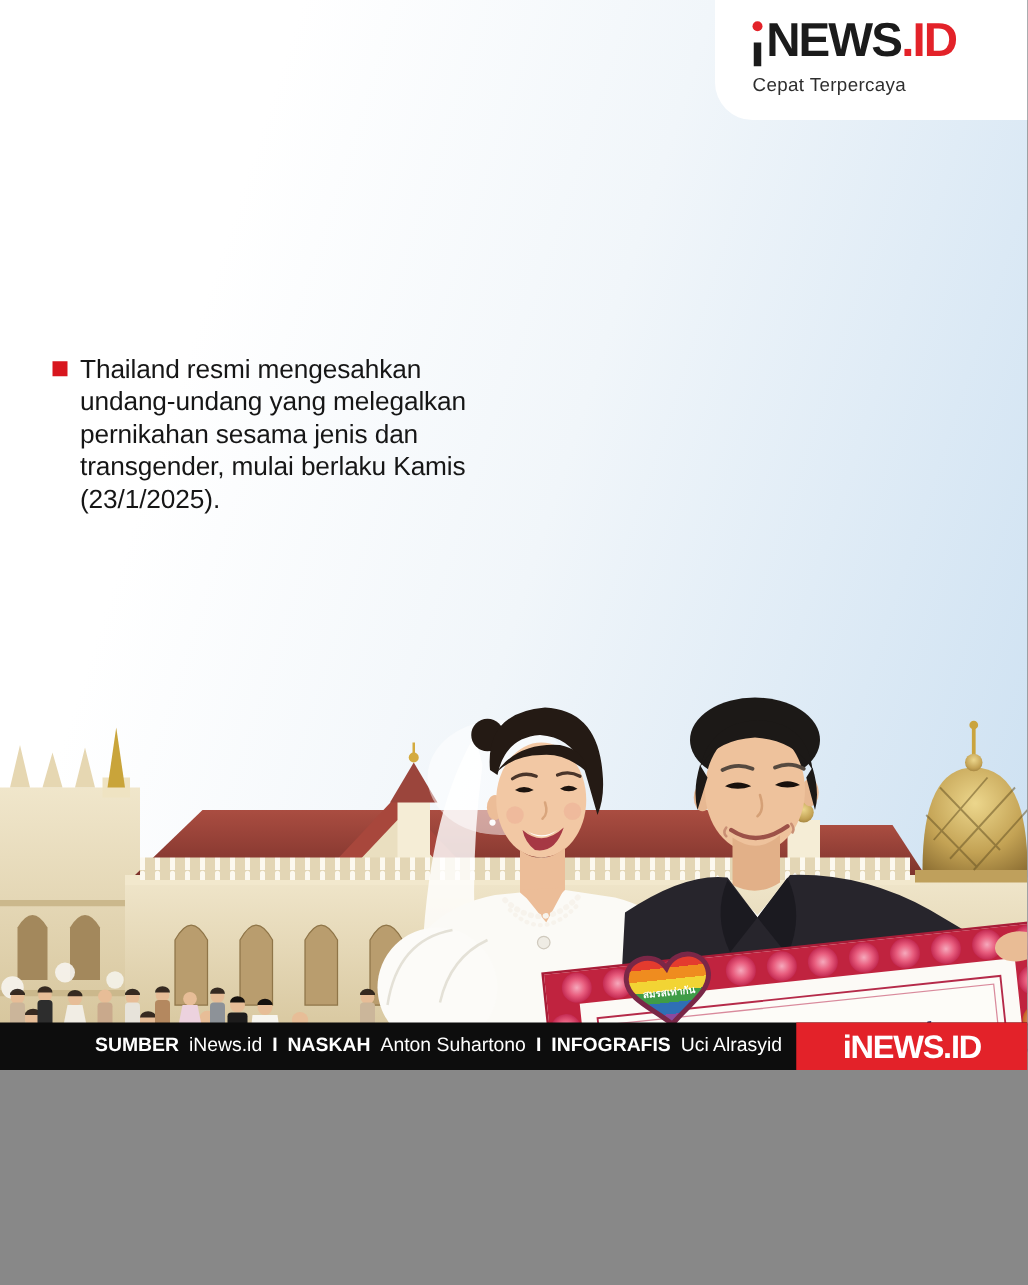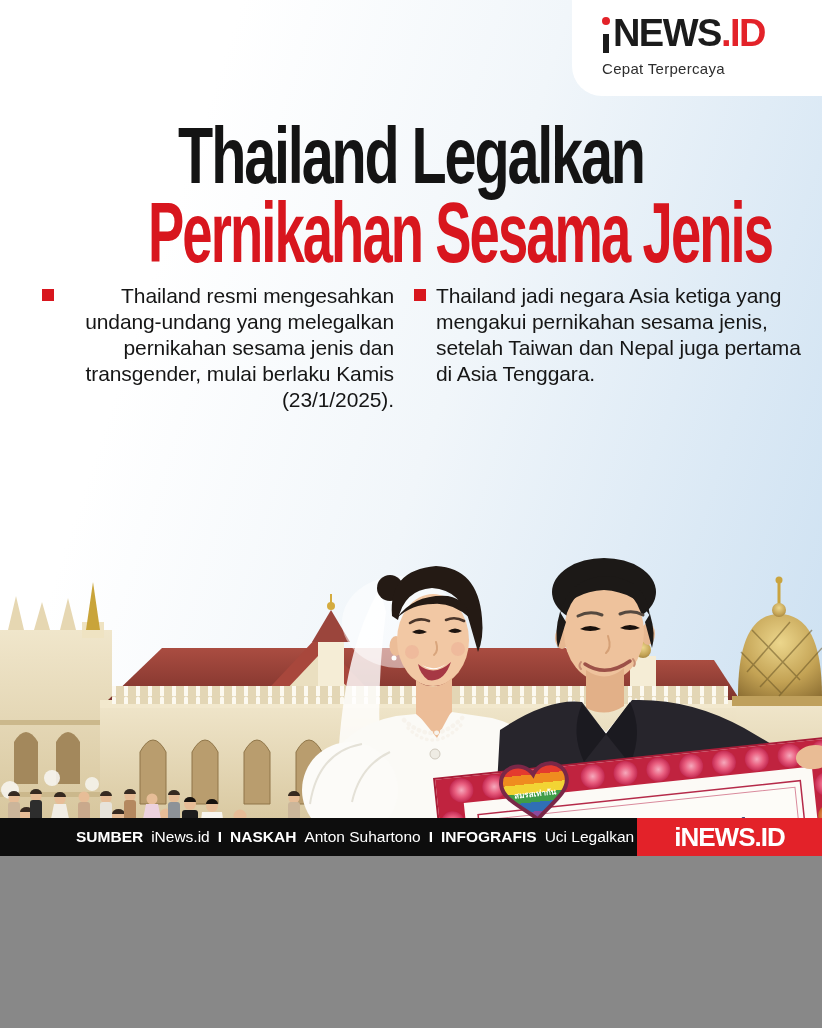--- a/index.html
+++ b/index.html
@@ -17,21 +17,21 @@
   .logo-id{color:#e32229;}
   .logo-tagline{position:absolute;left:30px;top:60px;font-size:15px;color:#2e2e2e;letter-spacing:.3px;}
   
   .title-block{position:absolute;top:116px;left:0;width:100%;text-align:center;white-space:nowrap;z-index:2;}
   .title-line{display:block;font-weight:bold;line-height:1;letter-spacing:-3px;}
   .title-line1{font-size:80px;color:#141414;transform:scaleX(.72);}
   .title-line2{font-size:85px;color:#d8161e;transform:scaleX(.64);margin-top:-6px;}
   
   .bullets{position:absolute;top:283px;left:42px;right:14px;display:flex;gap:20px;z-index:2;}
   .col{flex:1;}
-  .col-left{max-width:352px;text-align:right;}
+  .col-left{max-width:352px;}
   .bullet{display:flex;gap:10px;margin-bottom:27px;}
   .marker{flex:0 0 auto;width:12px;height:12px;background:#d8161e;margin-top:6px;}
   .bullet p{margin:0;font-size:21px;line-height:1.24;color:#161616;letter-spacing:-.1px;}
   
   .photo{position:absolute;left:0;top:552px;width:822px;height:440px;z-index:1;}
   
   .footer-bar{position:absolute;left:0;bottom:0;width:100%;height:38px;background:#0d0d0d;z-index:10;display:flex;align-items:center;}
   .credits{padding-left:76px;font-size:15.5px;color:#ffffff;display:flex;align-items:baseline;gap:8px;white-space:nowrap;}
   .cr-label{font-weight:bold;}
   .cr-sep{font-weight:bold;}
@@ -42,37 +42,29 @@
 </head>
 <body>
 
 <div class="page">
 
   <div class="logo-card">
     <div class="logo-row"><span class="logo-i">i</span><span>NEWS</span><span class="logo-id">.ID</span></div>
     <div class="logo-tagline">Cepat Terpercaya</div>
   </div>
 
-  <div class="title-block">
-    <span class="title-line title-line1">Thailand Legalkan</span>
-    <span class="title-line title-line2">Pernikahan Sesama Jenis</span>
-  </div>
 
   <div class="bullets">
     <div class="col col-left">
       <div class="bullet">
         <span class="marker"></span>
         <p>Thailand resmi mengesahkan undang-undang yang melegalkan pernikahan sesama jenis dan transgender, mulai berlaku Kamis (23/1/2025).</p>
       </div>
     </div>
     <div class="col">
-      <div class="bullet">
-        <span class="marker"></span>
-        <p>Thailand jadi negara Asia ketiga yang mengakui pernikahan sesama jenis, setelah Taiwan dan Nepal juga pertama di Asia Tenggara.</p>
-      </div>
     </div>
   </div>
 
   <svg class="photo" viewBox="0 0 822 440" xmlns="http://www.w3.org/2000/svg">
     <defs>
       <linearGradient id="roofG" x1="0" y1="0" x2="0" y2="1">
           <stop offset="0" stop-color="#aa4d41"></stop>
           <stop offset="1" stop-color="#7e332c"></stop>
         </linearGradient>
       <linearGradient id="creamG" x1="0" y1="0" x2="0" y2="1">
@@ -390,20 +382,20 @@
 
   <div class="footer-bar">
     <div class="credits">
       <span class="cr-label">SUMBER</span>
       <span class="cr-val">iNews.id</span>
       <span class="cr-sep">I</span>
       <span class="cr-label">NASKAH</span>
       <span class="cr-val">Anton Suhartono</span>
       <span class="cr-sep">I</span>
       <span class="cr-label">INFOGRAFIS</span>
-      <span class="cr-val">Uci Legalkan</span>
+      <span class="cr-val">Uci Alrasyid</span>
     </div>
     <div class="footer-logo">
       <span>iNEWS.ID</span>
     </div>
   </div>
 
 </div>
 
 </body></html>

